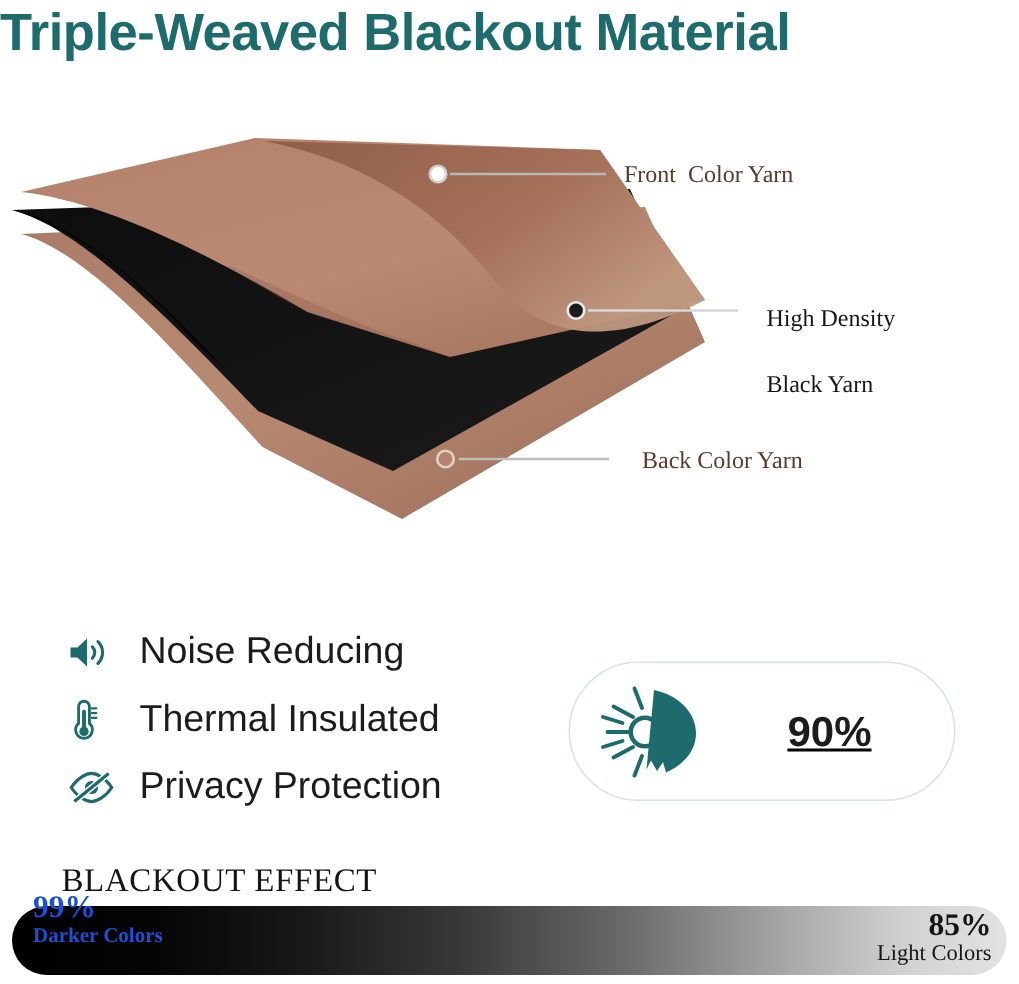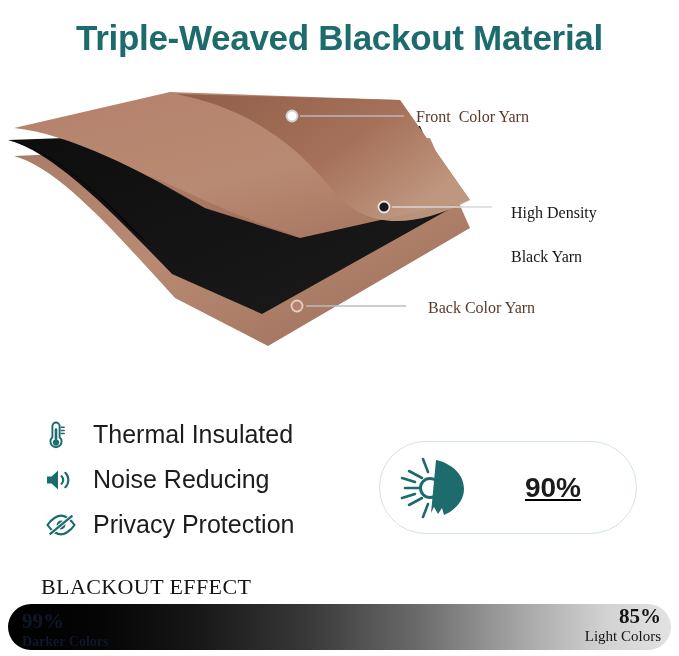--- a/index.html
+++ b/index.html
@@ -13,23 +13,22 @@
     position: relative;
     overflow: hidden;
     font-family: "Liberation Sans", sans-serif;
     -webkit-font-smoothing: antialiased;
   }
 
   
   .title {
     position: absolute;
     left: 0;
-    top: 18px;
+    top: 2px;
     width: 679px;
-    text-align: center;
     font-family: "Liberation Sans", sans-serif;
     font-weight: bold;
     font-size: 35px;
     letter-spacing: -0.3px;
     color: #1d6b6d;
     white-space: nowrap;
   }
 
   
   .diagram {
@@ -157,23 +156,23 @@
         #383838 45%,
         #6b6b6b 62%,
         #a8a8a8 78%,
         #d2d2d2 90%,
         #e2e2e2 100%);
     overflow: hidden;
   }
   .bar-left {
     position: absolute;
     left: 22px;
-    top: 610px;
+    top: 593px;
     font-family: "Liberation Serif", serif;
-    color: #0f172a;
+    color: #1d4ed8;
     text-align: left;
   }
   .bar-right {
     position: absolute;
     right: 18px;
     top: 605px;
     font-family: "Liberation Serif", serif;
     color: #141414;
     text-align: right;
   }
@@ -258,47 +257,47 @@
 <div class="callout-label callout-mid">
   <span>High Density</span><br>
   <span>Black Yarn</span>
 </div>
 <div class="callout-label callout-back">Back Color Yarn</div>
 
 <div class="features">
 
   <div class="feature-row">
     <span class="feature-icon">
+      <svg width="26" height="24" viewBox="0 0 26 24" aria-hidden="true">
+        <path d="M2 8.6 h4.6 L13 2.6 v18.8 L6.6 15.4 H2 Z" fill="#1d6b6d"></path>
+        <path d="M16.6 8.2 a5.4 5.4 0 0 1 0 7.6" fill="none" stroke="#1d6b6d" stroke-width="2.1" stroke-linecap="round"></path>
+        <path d="M20.3 4.8 a10 10 0 0 1 0 14.4" fill="none" stroke="#1d6b6d" stroke-width="2.1" stroke-linecap="round"></path>
+      </svg>
+    </span>
+    <span class="feature-label">Noise Reducing</span>
+  </div>
+
+  <div class="feature-row">
+    <span class="feature-icon">
       <svg width="22" height="30" viewBox="0 0 22 30" aria-hidden="true">
         <path d="M11 2.5 a3.6 3.6 0 0 0-3.6 3.6 v11.2 a5.6 5.6 0 1 0 7.2 0 V6.1 A3.6 3.6 0 0 0 11 2.5 Z" fill="none" stroke="#1d6b6d" stroke-width="1.9"></path>
         <path d="M11 9.5 v9.6" stroke="#1d6b6d" stroke-width="2.6" stroke-linecap="round"></path>
         <circle cx="11" cy="22.6" r="3.1" fill="#1d6b6d"></circle>
         <g stroke="#1d6b6d" stroke-width="1.5" stroke-linecap="round">
           <line x1="16.2" y1="7.2" x2="19.2" y2="7.2"></line>
           <line x1="16.2" y1="10.4" x2="19.2" y2="10.4"></line>
           <line x1="16.2" y1="13.6" x2="19.2" y2="13.6"></line>
         </g>
       </svg>
     </span>
     <span class="feature-label">Thermal Insulated</span>
   </div>
 
   <div class="feature-row">
     <span class="feature-icon">
-      <svg width="26" height="24" viewBox="0 0 26 24" aria-hidden="true">
-        <path d="M2 8.6 h4.6 L13 2.6 v18.8 L6.6 15.4 H2 Z" fill="#1d6b6d"></path>
-        <path d="M16.6 8.2 a5.4 5.4 0 0 1 0 7.6" fill="none" stroke="#1d6b6d" stroke-width="2.1" stroke-linecap="round"></path>
-        <path d="M20.3 4.8 a10 10 0 0 1 0 14.4" fill="none" stroke="#1d6b6d" stroke-width="2.1" stroke-linecap="round"></path>
-      </svg>
-    </span>
-    <span class="feature-label">Noise Reducing</span>
-  </div>
-
-  <div class="feature-row">
-    <span class="feature-icon">
       <svg width="32" height="24" viewBox="0 0 32 24" aria-hidden="true">
         <path d="M2.5 12 C 7 5.2 13 2.6 16 2.6 C 19 2.6 25 5.2 29.5 12 C 25 18.8 19 21.4 16 21.4 C 13 21.4 7 18.8 2.5 12 Z" fill="none" stroke="#1d6b6d" stroke-width="2.1"></path>
         <circle cx="16" cy="12" r="4.4" fill="#1d6b6d"></circle>
         <line x1="4.6" y1="21.4" x2="27.4" y2="2.6" stroke="#ffffff" stroke-width="4.2"></line>
         <line x1="4.6" y1="21.4" x2="27.4" y2="2.6" stroke="#1d6b6d" stroke-width="2.2"></line>
       </svg>
     </span>
     <span class="feature-label">Privacy Protection</span>
   </div>
 

